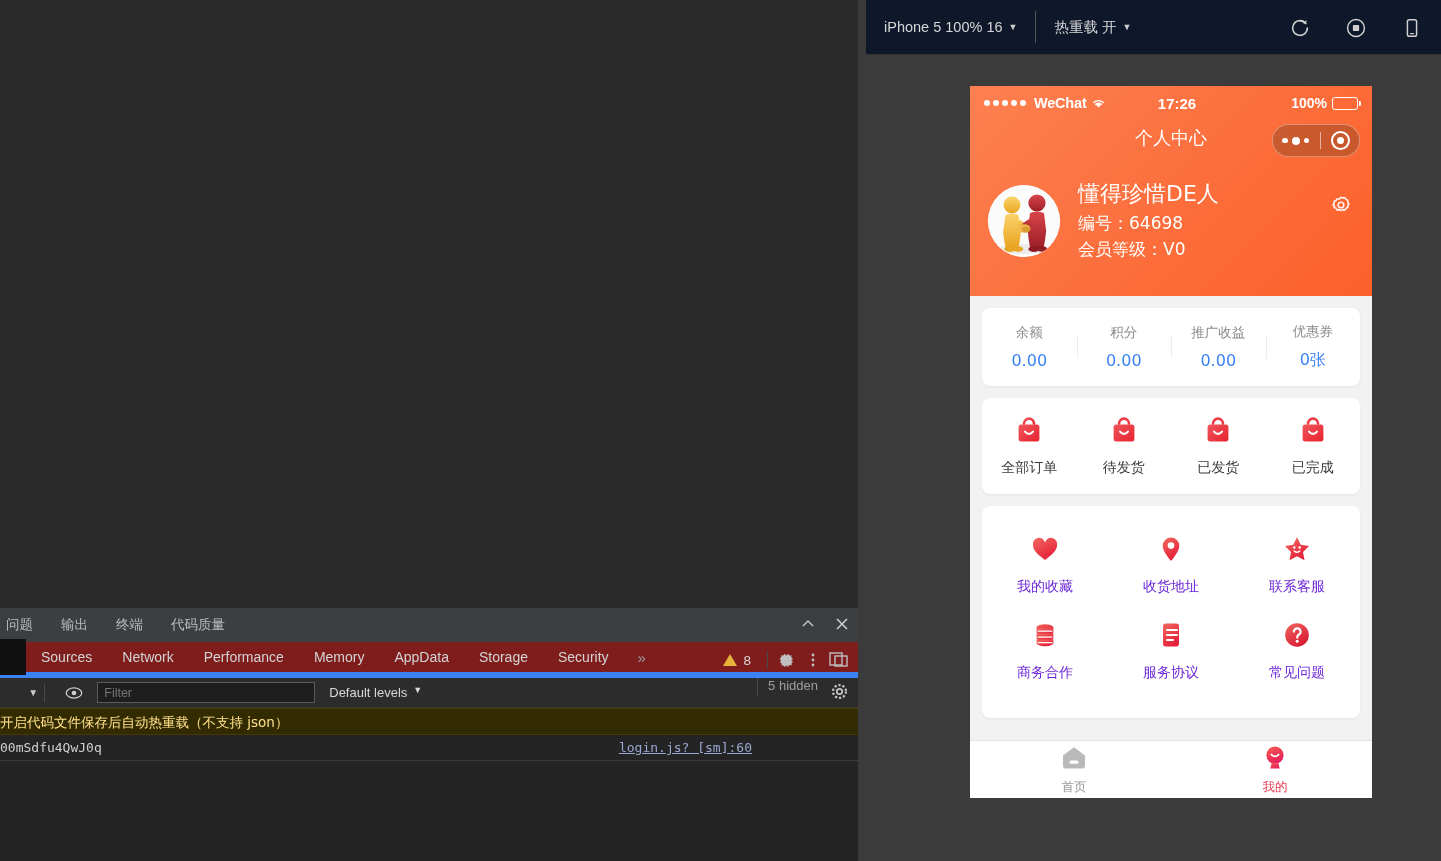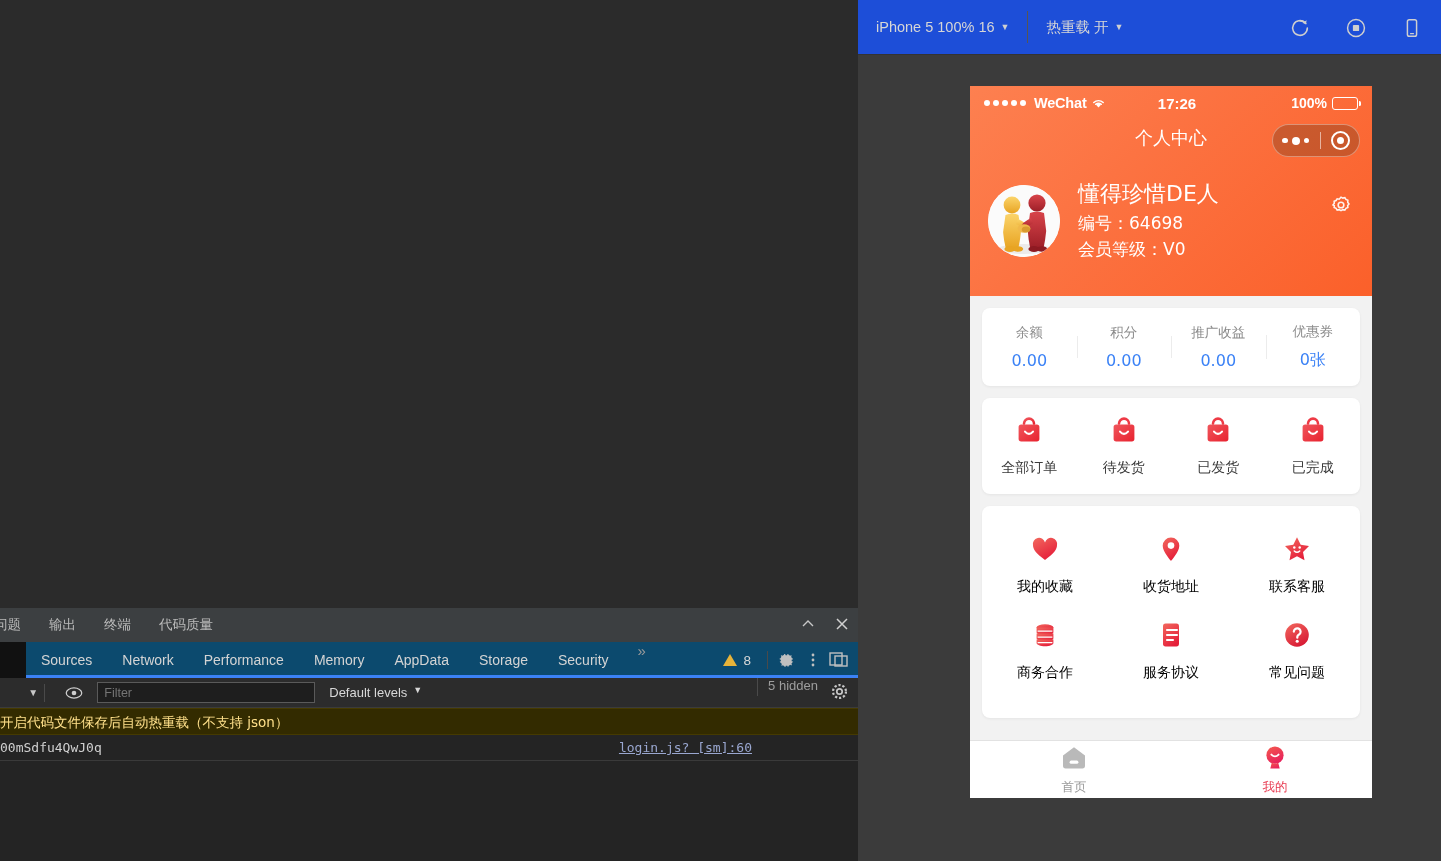--- a/index.html
+++ b/index.html
@@ -16,37 +16,37 @@
     position: absolute; left: 0; top: 0; width: 858px; height: 608px;
     background: #2b2b2b;
   }
   .devtools {
     position: absolute; left: 0; top: 608px; width: 858px; height: 253px;
     background: #242424;
     font-family: "Liberation Sans", sans-serif;
   }
   .ide-tabbar {
     position: relative; height: 34px; background: #3c3f41;
-    display: flex; align-items: center; padding-left: 0px; gap: 0px;
+    display: flex; align-items: center; padding-left: 12px; gap: 0px;
   }
   .ide-tab {
     color: #bbbbbb; font-size: 13.5px; padding: 0 14px; line-height: 34px;
     white-space: nowrap;
   }
   .ide-tab:first-child { padding-left: 0px; margin-left: -6px; }
   .ide-right-ctrls {
     position: absolute; right: 8px; top: 0; height: 34px;
     display: flex; align-items: center; gap: 18px;
   }
   .ide-ico { color: #c8c8c8; font-size: 15px; cursor: pointer; line-height: 1; }
 
   .dt-tabbar {
-    position: relative; height: 36px; background: #0c4a6e;
-    border-bottom: 3px solid #3b82f6;
-    display: flex; 
+    position: relative; height: 36px; background: #7f1d1d;
+    border-bottom: 6px solid #3b82f6;
+    display: flex; align-items: center;
   }
   .dt-tab-console {
     width: 26px; height: 36px; background: #111111; flex: 0 0 auto;
   }
   .dt-tab {
     color: #d4d4d4; font-size: 14px; padding: 0 15px; line-height: 36px;
     white-space: nowrap;
   }
   .dt-more { color: #9a9a9a; font-size: 15px; padding: 0 14px; }
   .dt-tabbar-right {
@@ -104,22 +104,22 @@
     text-decoration: underline; font-size: 13px;
     font-family: "DejaVu Sans Mono", monospace; cursor: pointer;
   }
 
   
   .sim-panel {
     position: absolute; left: 858px; top: 0; width: 583px; height: 861px;
     background: #3b3b3b;
   }
   .sim-toolbar {
-    position: relative; height: 55px; background: #1d4ed8;
-    display: flex; align-items: center; border-bottom: 1px solid #333;
+    position: relative; height: 55px; background: #0f172a;
+    display: flex; align-items: center; border-bottom: 1px solid #333; margin-left: 8px;
   }
   .tb-item {
     color: #d6d6d6; font-size: 14.5px; padding: 0 18px; height: 55px;
     line-height: 55px; white-space: nowrap; display:flex; align-items:center; gap:6px;
   }
   .tb-sep { width: 1px; height: 32px; background: #555; }
   .tb-caret { font-size: 9px; color: #cfcfcf; }
   .tb-right { position: absolute; right: 16px; top: 0; height: 55px; display: flex; align-items: center; gap: 30px; }
   .tb-ico { width: 26px; height: 26px; color: #cfcfcf; display:flex; align-items:center; justify-content:center; cursor:pointer;}
 
@@ -202,21 +202,21 @@
   .w-label { font-size: 13.5px; color: #8b8b8b; margin-bottom: 9px; font-family:"DejaVu Sans", sans-serif;}
   .w-value { font-size: 16px; color: #3b82f6; font-family:"DejaVu Sans", sans-serif;}
 
   .orders { display:flex; height: 96px; align-items:center; }
   .o-cell { flex:1; display:flex; flex-direction:column; align-items:center; gap:9px; cursor:pointer;}
   .o-label { font-size: 14px; color: #3a3a3a; font-family:"DejaVu Sans", sans-serif;}
 
   .menu { padding: 18px 0 22px 0; }
   .menu-row { display:flex; }
   .m-cell { flex:1; display:flex; flex-direction:column; align-items:center; gap:10px; padding: 10px 0 14px 0; cursor:pointer;}
-  .m-label { font-size: 14px; color: #000000; font-family:"DejaVu Sans", sans-serif;}
+  .m-label { font-size: 14px; color: #6d28d9; font-family:"DejaVu Sans", sans-serif;}
 
   .tabbar {
     position: absolute; left: 0; bottom: 0; width: 402px; height: 58px;
     background: #fff; border-top: 1px solid #e2e2e2; display: flex;
   }
   .tb-cell { flex:1; display:flex; flex-direction:column; align-items:center; justify-content:center; gap:2px; cursor:pointer;margin-left:7px;}
   .tb-label { font-size: 12.5px; color: #999; font-family:"DejaVu Sans", sans-serif;}
   .tb-cell.active .tb-label { color: #e8384f; }
 </style>
 </head>

